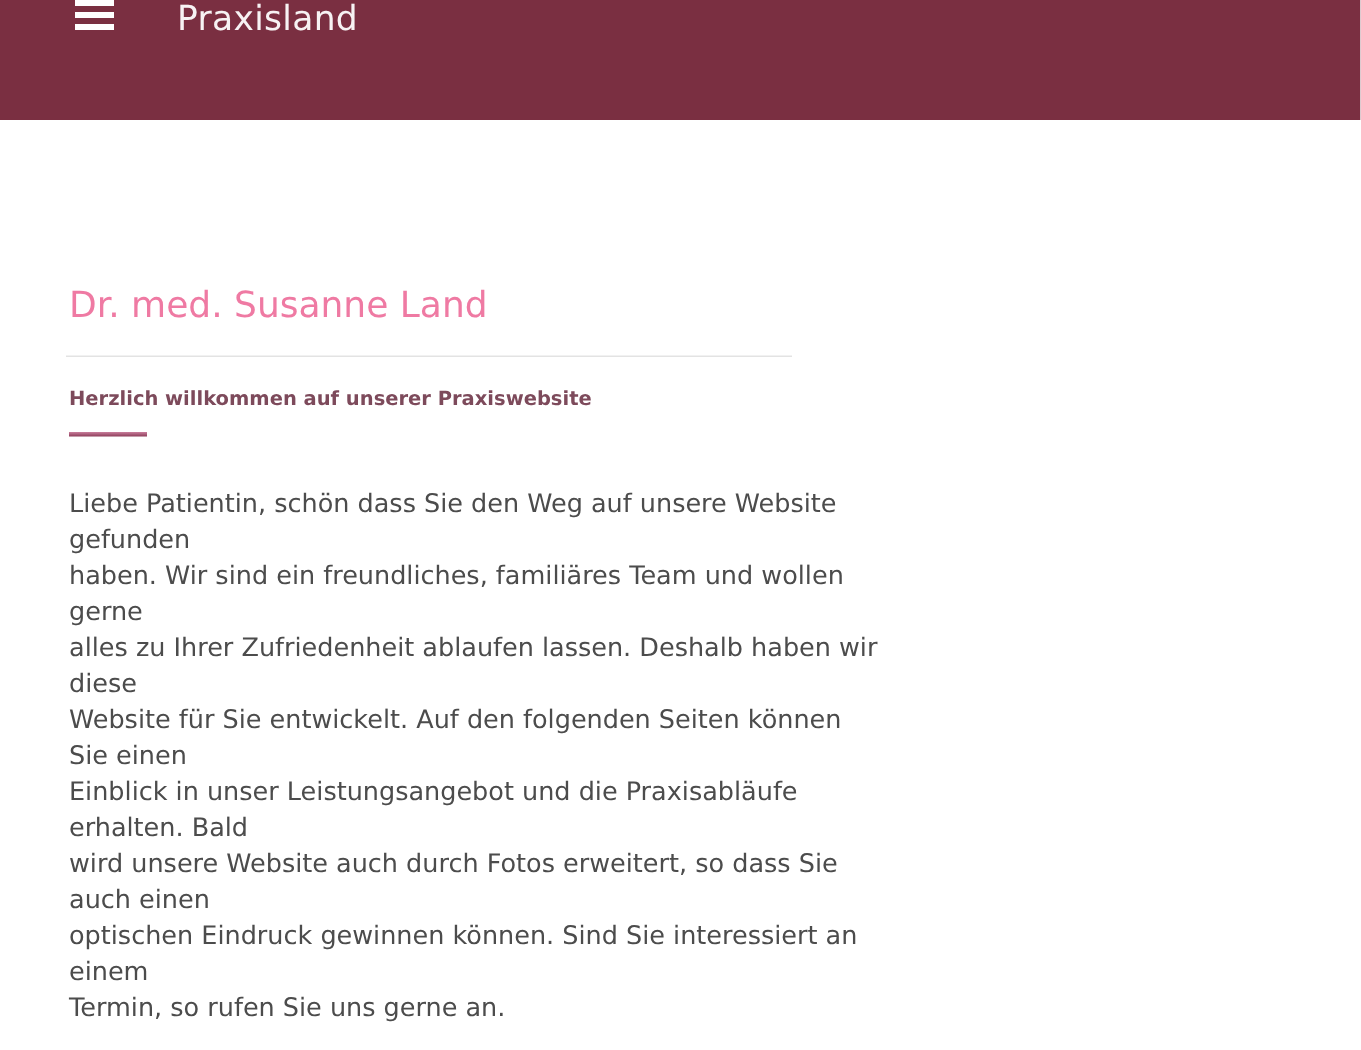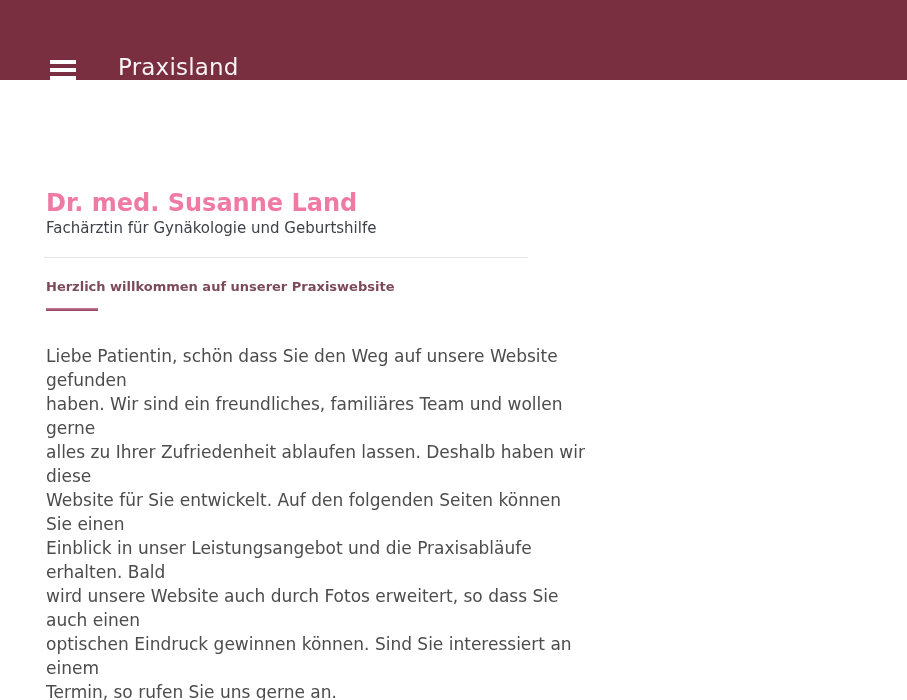--- a/index.html
+++ b/index.html
@@ -8,21 +8,21 @@
     background: #ffffff;
     font-family: "DejaVu Sans", "Liberation Sans", sans-serif;
     overflow: hidden;
   }
 
   
   .topbar {
     width: 100%; height: 80px;
     background: #7a2f41;
     display: flex;
-    align-items: flex-end;
+    align-items: flex-start;
   }
   .menu-btn {
     background: none; border: none; cursor: pointer;
     margin-left: 50px;
     padding: 0;
     width: 26px; height: 20px;
     display: flex; flex-direction: column; justify-content: space-between;
   }
   .menu-btn .bar {
     display: block;
@@ -37,21 +37,21 @@
     letter-spacing: 0.2px;
   }
 
   
   .content {
     padding-left: 46px;
   }
   .doctor-name {
     margin-top: 108px;
     font-size: 24px;
-    font-weight: 700;
+    font-weight: 400;
     line-height: 30px;
     color: #ef7aa3;
   }
   .doctor-specialty {
     font-size: 15px;
     font-weight: 400;
     line-height: 20px;
     color: #3d4248;
   }
   .divider {
@@ -90,21 +90,20 @@
       <span class="bar"></span>
       <span class="bar"></span>
       <span class="bar"></span>
     </span>
   </button>
   <div class="site-title">Praxisland</div>
 </header>
 
 <main class="content">
   <h1 class="doctor-name">Dr. med. Susanne Land</h1>
-  <p class="doctor-specialty">Fachärztin für Gynäkologie und Geburtshilfe</p>
 
   <hr class="divider">
 
   <h2 class="section-heading welcome">Herzlich willkommen auf unserer Praxiswebsite</h2>
   <div class="accent-line first"></div>
 
   <p class="body-text">Liebe Patientin, schön dass Sie den Weg auf unsere Website gefunden
 haben. Wir sind ein freundliches, familiäres Team und wollen gerne
 alles zu Ihrer Zufriedenheit ablaufen lassen. Deshalb haben wir diese
 Website für Sie entwickelt. Auf den folgenden Seiten können Sie einen

